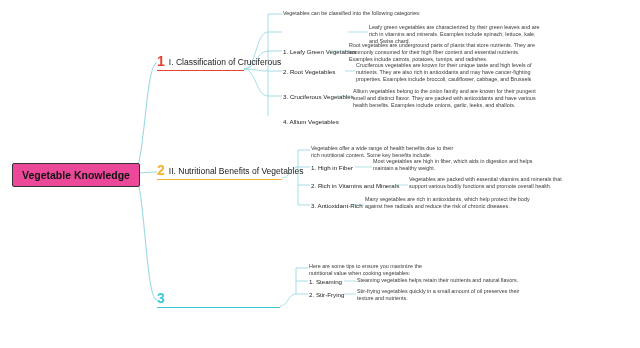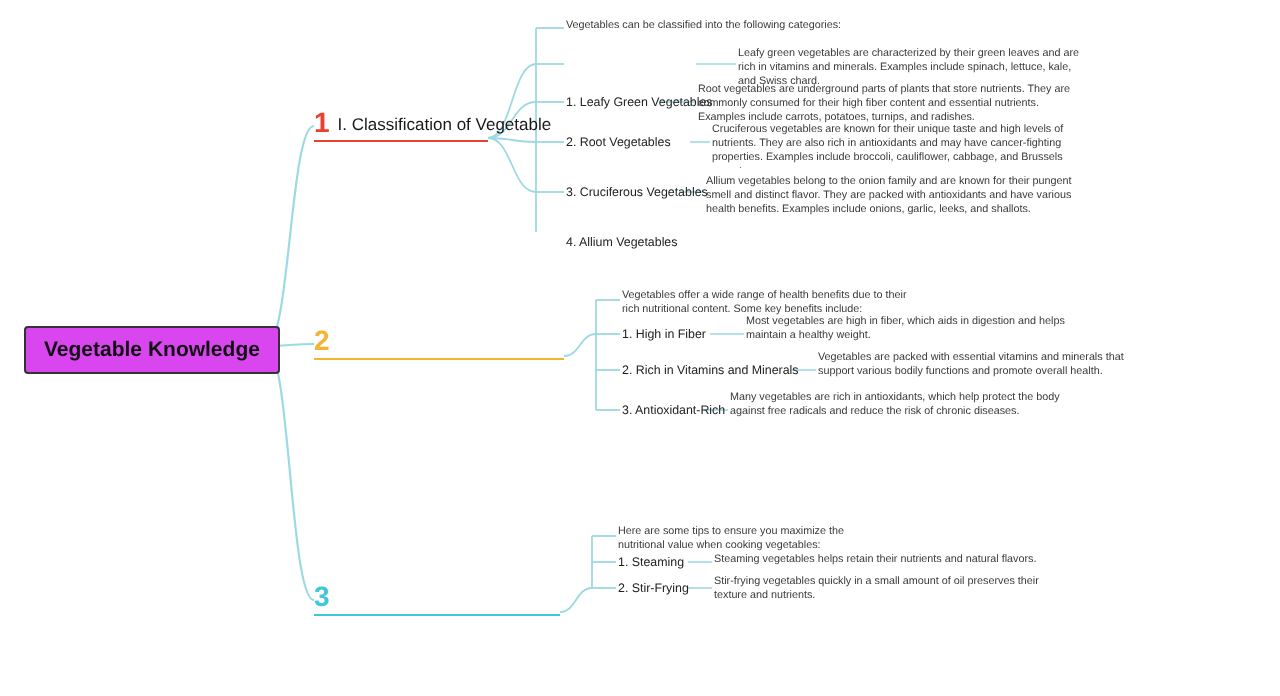--- a/index.html
+++ b/index.html
@@ -28,21 +28,21 @@
     height: 348px;
     pointer-events: none;
   }
   .node {
     position: absolute;
     box-sizing: border-box;
   }
   
   .root-node {
     border: 1.2px solid #333333;
-    background: #d946ef;
+    background: #ec4899;
     border-radius: 2px;
     padding: 5px 9px;
     font-size: 10.5px;
     font-weight: bold;
     color: #111111;
     white-space: nowrap;
   }
   
   .branch {
     display: flex;
@@ -132,40 +132,41 @@
     <path d="M296 281 L 308 281" stroke="#9dd9e3" stroke-width="0.9" fill="none"></path>
     <path d="M296 294 L 308 294" stroke="#9dd9e3" stroke-width="0.9" fill="none"></path>
     <path d="M344 281 L 356 281" stroke="#9dd9e3" stroke-width="0.8" fill="none"></path>
     <path d="M344 294 L 356 294" stroke="#9dd9e3" stroke-width="0.8" fill="none"></path>
   </svg>
 
   <div class="node root-node" style="left:12px; top:163px;">Vegetable Knowledge</div>
 
   <div class="node branch" style="left:157px; top:54px;">
     <span class="branch-num" style="color:#e8422f;">1</span>
-    <span class="branch-label">I. Classification of Vegetable</span>
+    <span class="branch-label">I. Classification of Cruciferous</span>
   </div>
   <div class="node branch-underline" style="left:157px; top:70px; width:87px; background:#e8422f;"></div>
 
   <div class="node intro" style="left:283px; top:10px; width:140px;">Vegetables can be classified into the following categories:</div>
 
   <div class="node topic" style="left:283px; top:48px;">1. Leafy Green Vegetables</div>
   <div class="node leaf" style="left:369px; top:24px; width:175px;">Leafy green vegetables are characterized by their green leaves and are rich in vitamins and minerals. Examples include spinach, lettuce, kale, and Swiss chard.</div>
 
   <div class="node topic" style="left:283px; top:68px;">2. Root Vegetables</div>
   <div class="node leaf clipped" style="left:349px; top:42px; width:190px; height:22px;">Root vegetables are underground parts of plants that store nutrients. They are commonly consumed for their high fiber content and essential nutrients. Examples include carrots, potatoes, turnips, and radishes.</div>
 
   <div class="node topic" style="left:283px; top:93px;">3. Cruciferous Vegetables</div>
   <div class="node leaf clipped" style="left:356px; top:62px; width:185px; height:22px;">Cruciferous vegetables are known for their unique taste and high levels of nutrients. They are also rich in antioxidants and may have cancer-fighting properties. Examples include broccoli, cauliflower, cabbage, and Brussels sprouts.</div>
 
   <div class="node topic" style="left:283px; top:118px;">4. Allium Vegetables</div>
   <div class="node leaf clipped" style="left:353px; top:88px; width:185px; height:22px;">Allium vegetables belong to the onion family and are known for their pungent smell and distinct flavor. They are packed with antioxidants and have various health benefits. Examples include onions, garlic, leeks, and shallots.</div>
 
   <div class="node branch" style="left:157px; top:163px;">
     <span class="branch-num" style="color:#f5b233;">2</span>
+    <span class="branch-label">II. Nutritional Benefits of Vegetables</span>
   </div>
   <div class="node branch-underline" style="left:157px; top:179px; width:125px; background:#f5b233;"></div>
 
   <div class="node intro" style="left:311px; top:145px; width:150px;">Vegetables offer a wide range of health benefits due to their rich nutritional content. Some key benefits include:</div>
 
   <div class="node topic" style="left:311px; top:164px;">1. High in Fiber</div>
   <div class="node leaf" style="left:373px; top:158px; width:165px;">Most vegetables are high in fiber, which aids in digestion and helps maintain a healthy weight.</div>
 
   <div class="node topic" style="left:311px; top:182px;">2. Rich in Vitamins and Minerals</div>
   <div class="node leaf" style="left:409px; top:176px; width:163px;">Vegetables are packed with essential vitamins and minerals that support various bodily functions and promote overall health.</div>

